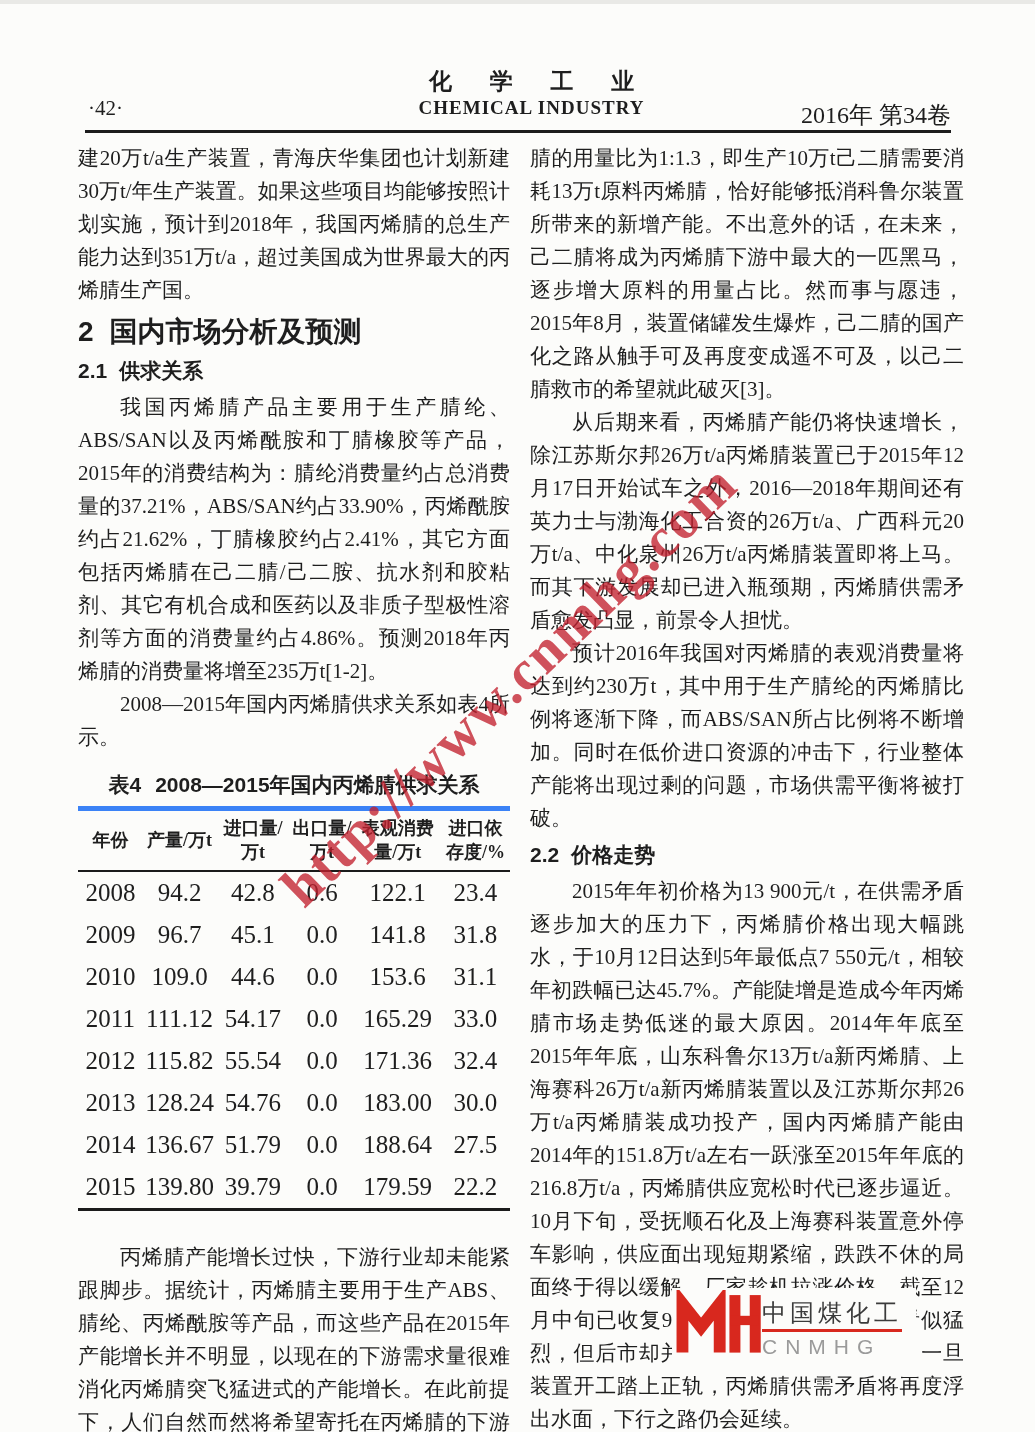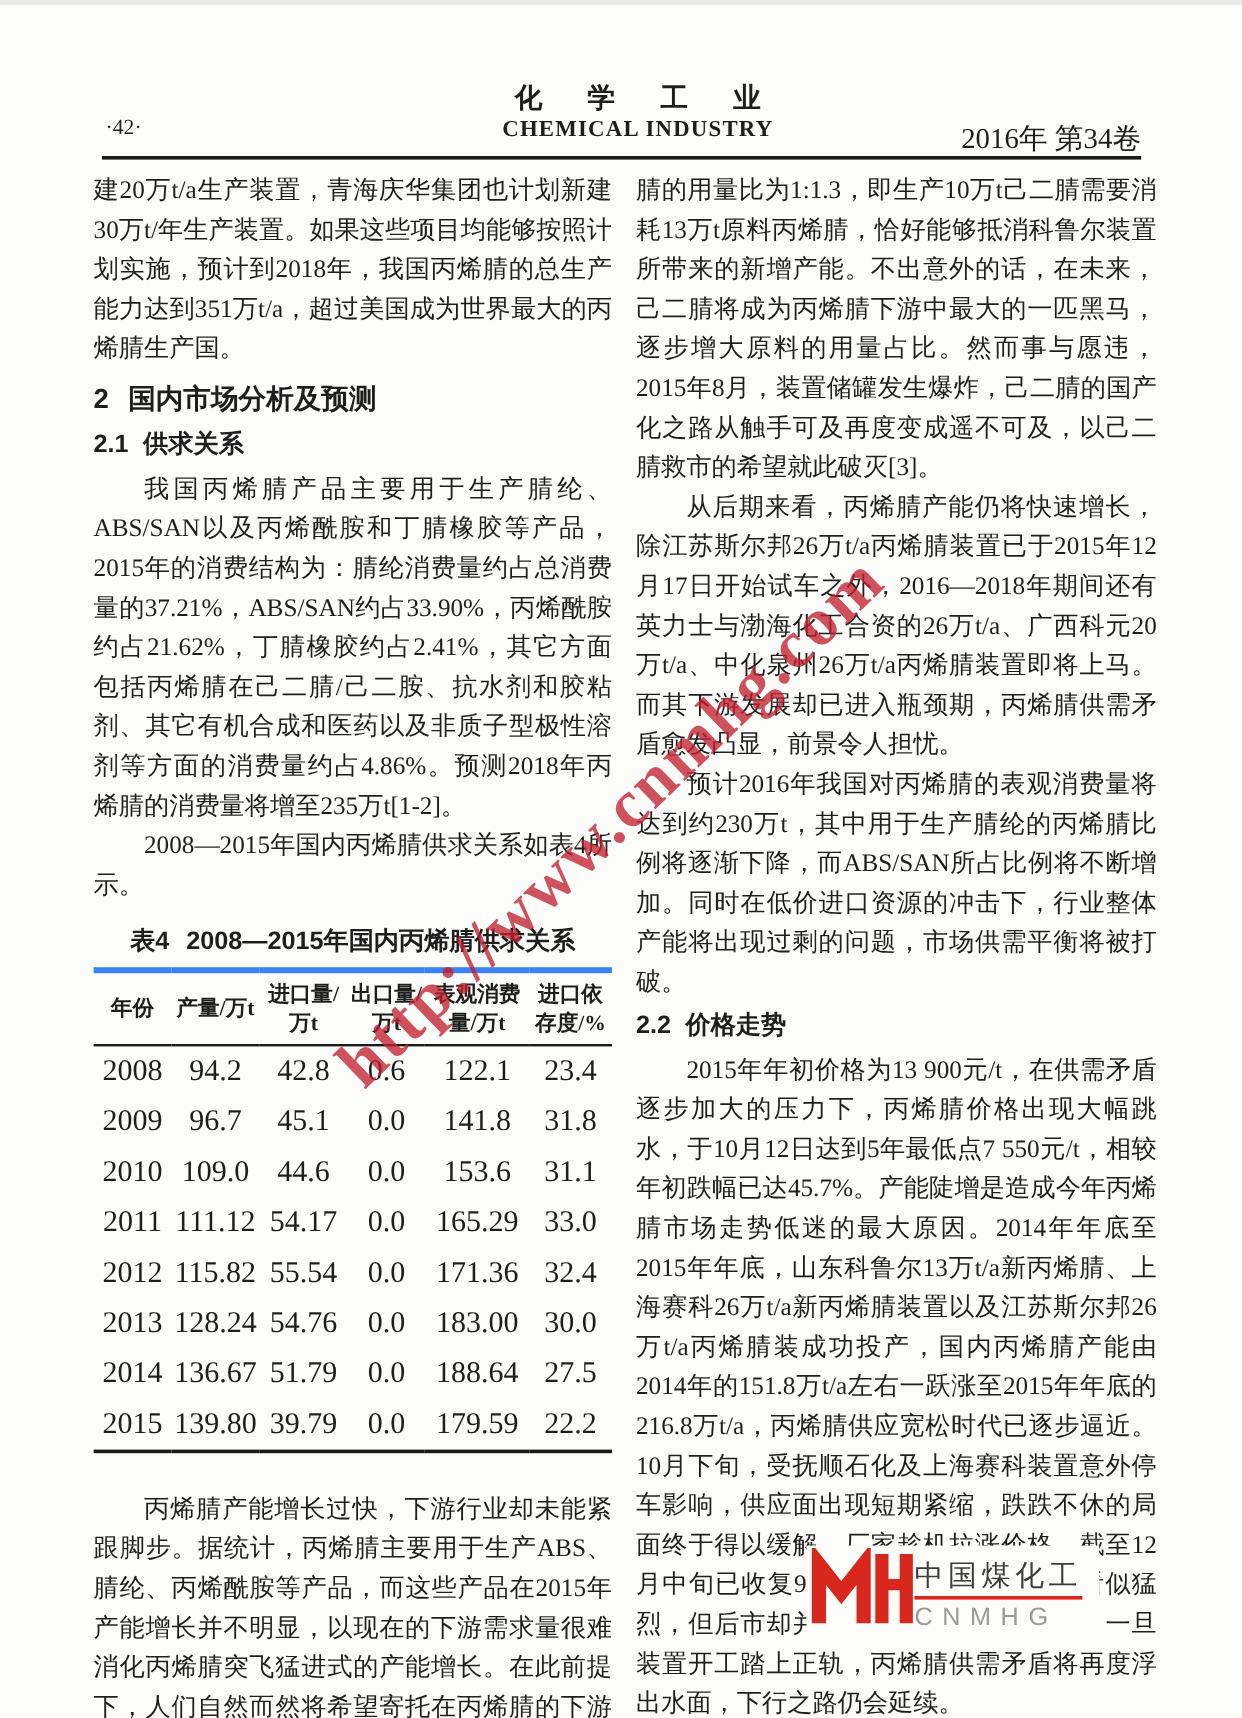--- a/index.html
+++ b/index.html
@@ -12,32 +12,32 @@
   }
   
   .hdr-journal-cn{
     position:absolute;top:62px;left:0;width:100%;text-align:center;
     font-size:23px;font-weight:bold;letter-spacing:16px;text-indent:16px;
   }
   .hdr-journal-en{
     position:absolute;top:93px;left:0;width:100%;text-align:center;
     font-size:19px;font-weight:bold;letter-spacing:1px;
   }
-  .hdr-page-no{position:absolute;top:92px;left:88px;font-size:18px;}
+  .hdr-page-no{position:absolute;top:92px;left:88px;font-size:21px;}
   .hdr-issue{position:absolute;top:95px;right:112px;font-size:24px;}
   .hdr-rule{position:absolute;top:126px;left:85px;width:866px;height:3px;background:#1c1c1c;}
   
   .col{position:absolute;top:138px;font-size:21px;line-height:33px;text-align:justify;}
   .col-left{left:78px;width:432px;}
   .col-right{left:530px;width:434px;}
   .col p{margin:0;text-indent:2em;}
   .col p.noindent{text-indent:0;}
   .h-sec{
     font-family:"Liberation Sans","DejaVu Sans",sans-serif;font-weight:bold;
-    font-size:23px;line-height:38px;margin:6px 0 2px;text-indent:0;
+    font-size:28px;line-height:38px;margin:6px 0 2px;text-indent:0;
   }
   .h-sub{
     font-family:"Liberation Sans","DejaVu Sans",sans-serif;font-weight:bold;
     font-size:21px;line-height:36px;margin:2px 0;text-indent:0;
   }
   .h-num{margin-right:16px;}
   .h-sub .h-num{margin-right:12px;}
   
   .tbl-wrap{margin-top:18px;margin-bottom:14px;}
   .tbl-title{

